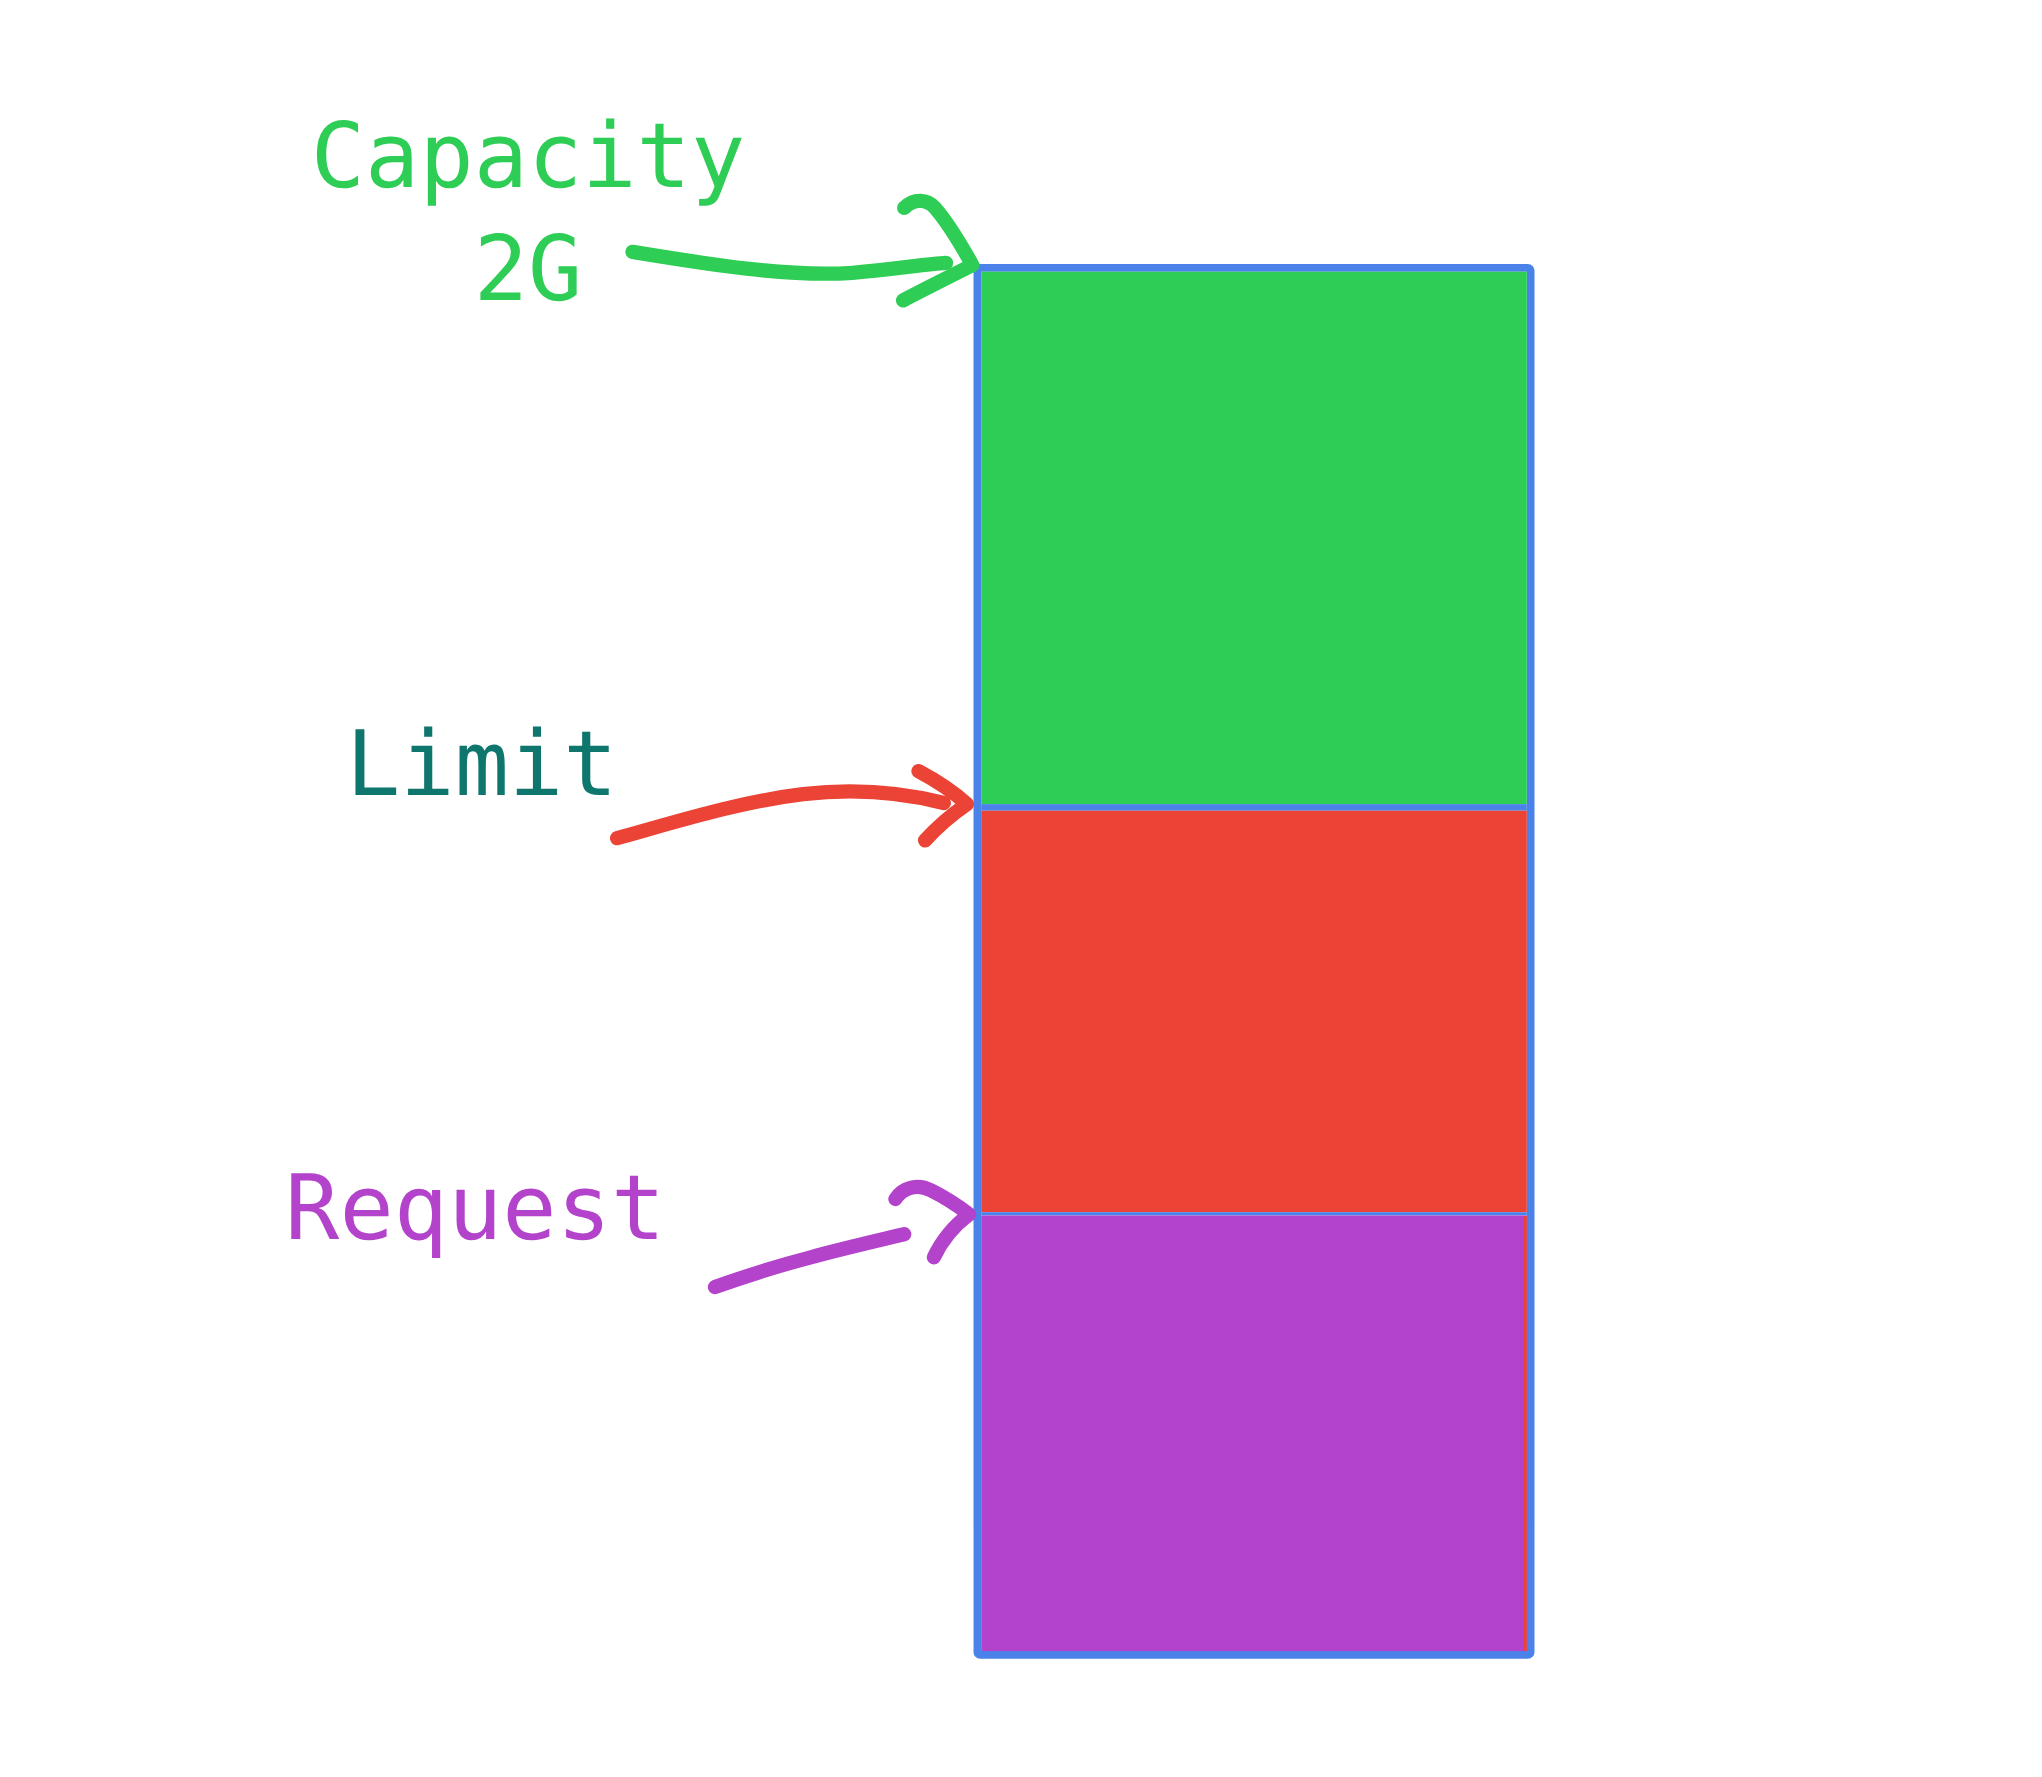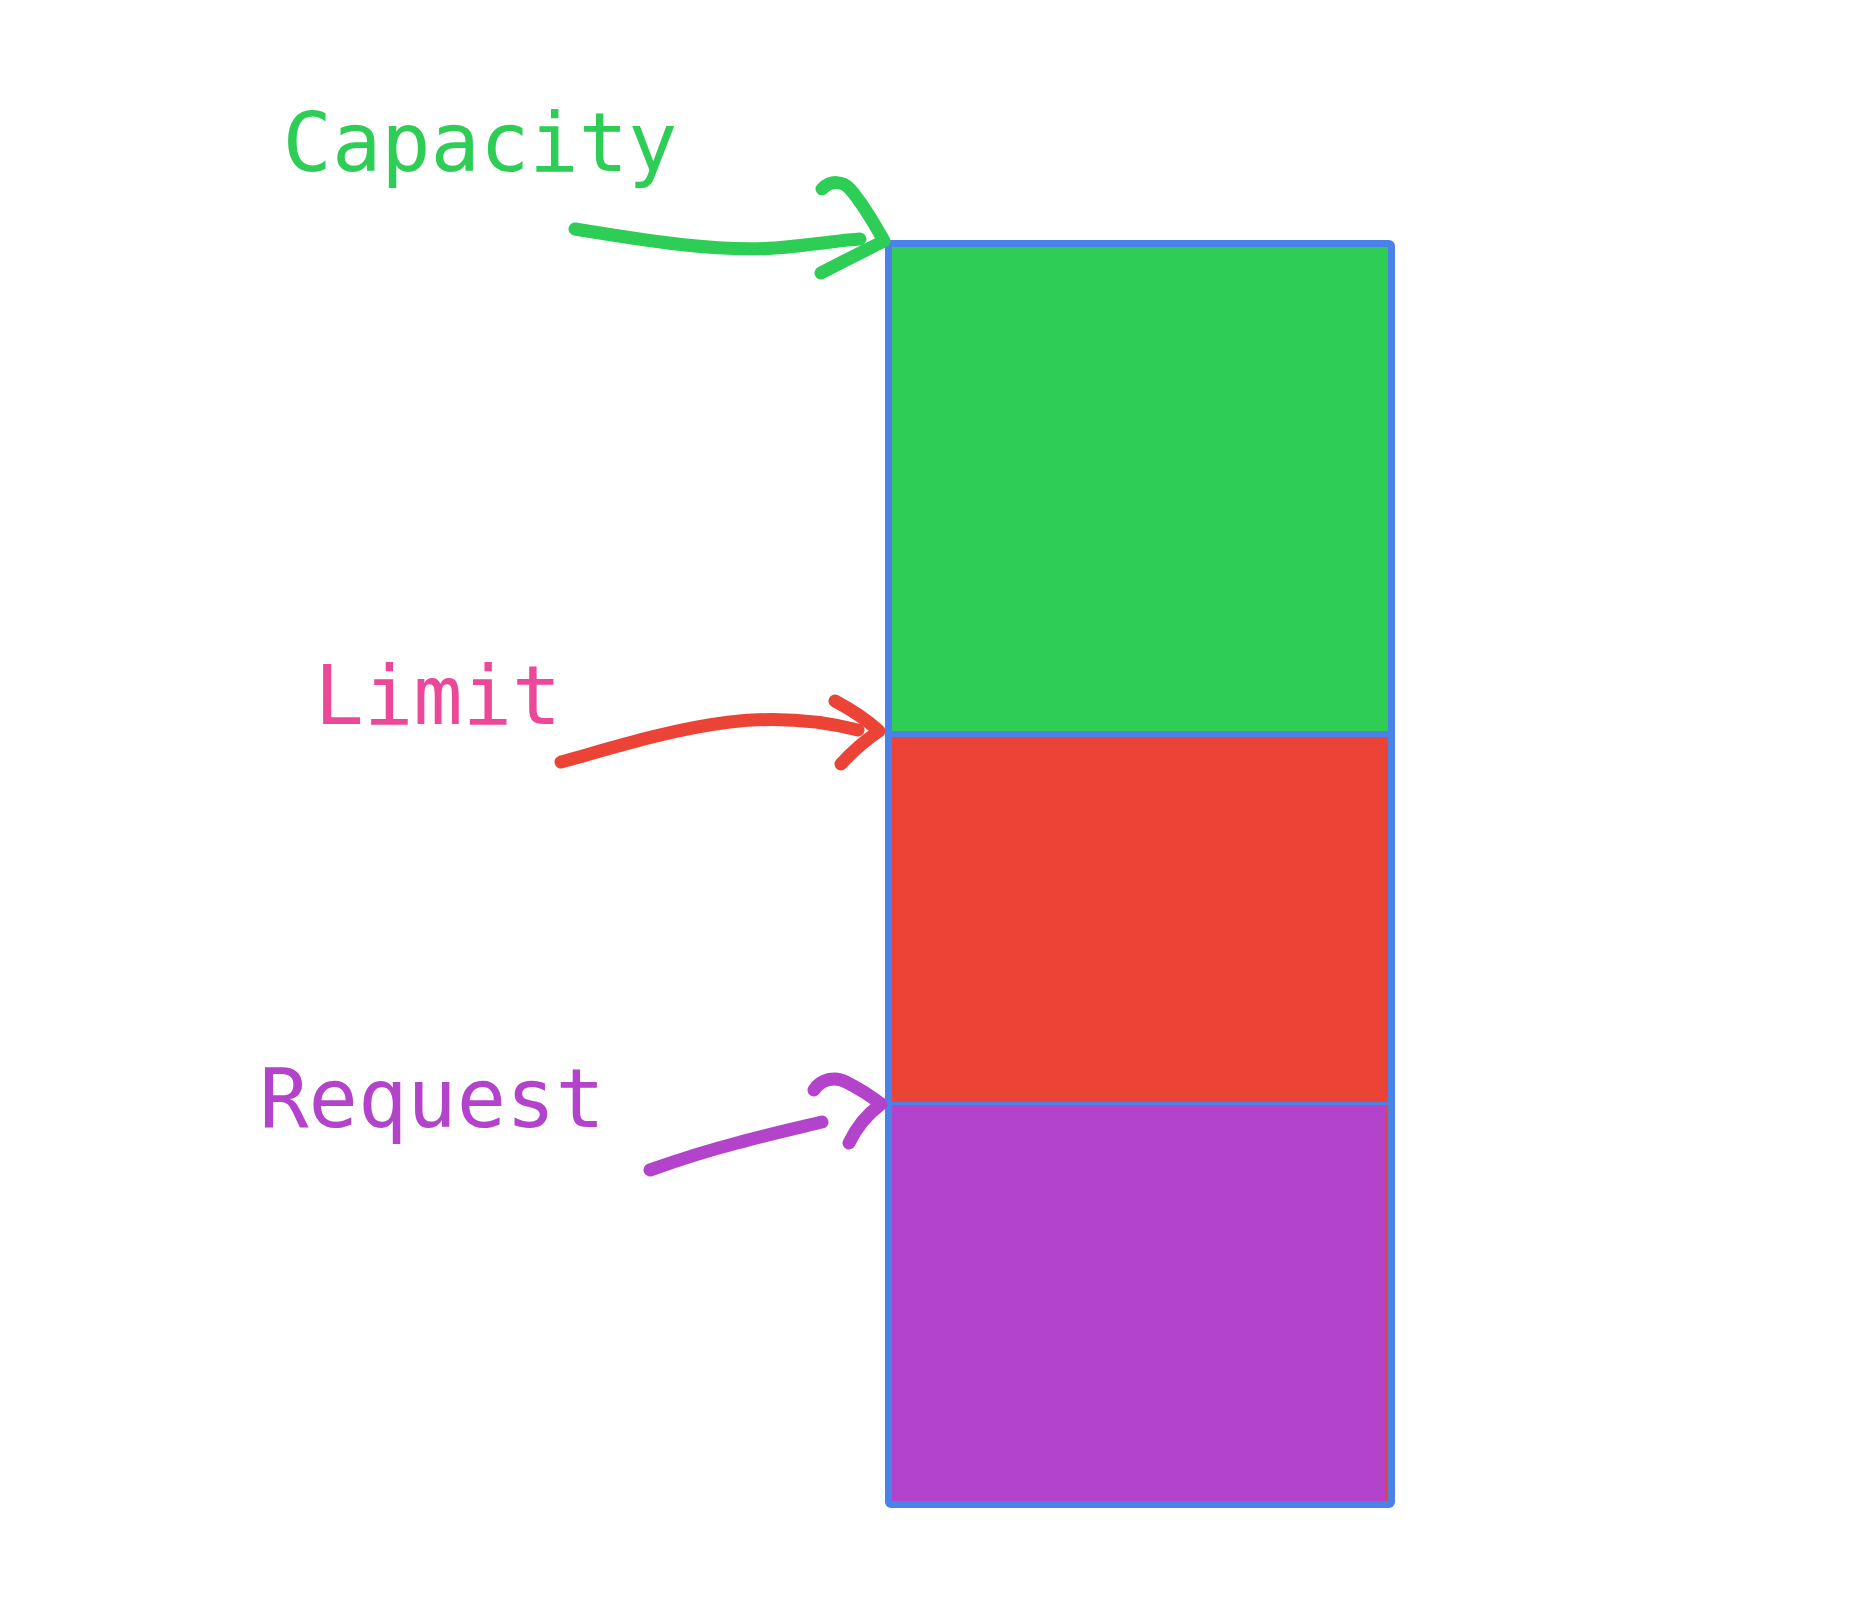--- a/index.html
+++ b/index.html
@@ -66,23 +66,24 @@
     stroke-linejoin: round;
   }
 </style>
 </head>
 <body>
 
 <div class="canvas" style="background: rgb(255, 255, 255);">
 
   <div class="label label-capacity" style="color: rgb(46, 205, 85);">
     <div>Capacity</div>
+    <div>2G</div>
   </div>
 
-  <div class="label label-limit" style="color: #ec4899;">
+  <div class="label label-limit" style="color: #0f766e;">
     <div>Limit</div>
   </div>
 
   <div class="label label-request" style="color: rgb(179, 67, 203);">
     <div>Request</div>
   </div>
 
   <div class="bar" style="border-color: rgb(74, 130, 234);">
     <div class="bar-section" style="background: rgb(46, 205, 85); height: 484px;"></div>
     <div class="bar-sep thick" style="background: rgb(74, 130, 234);"></div>

